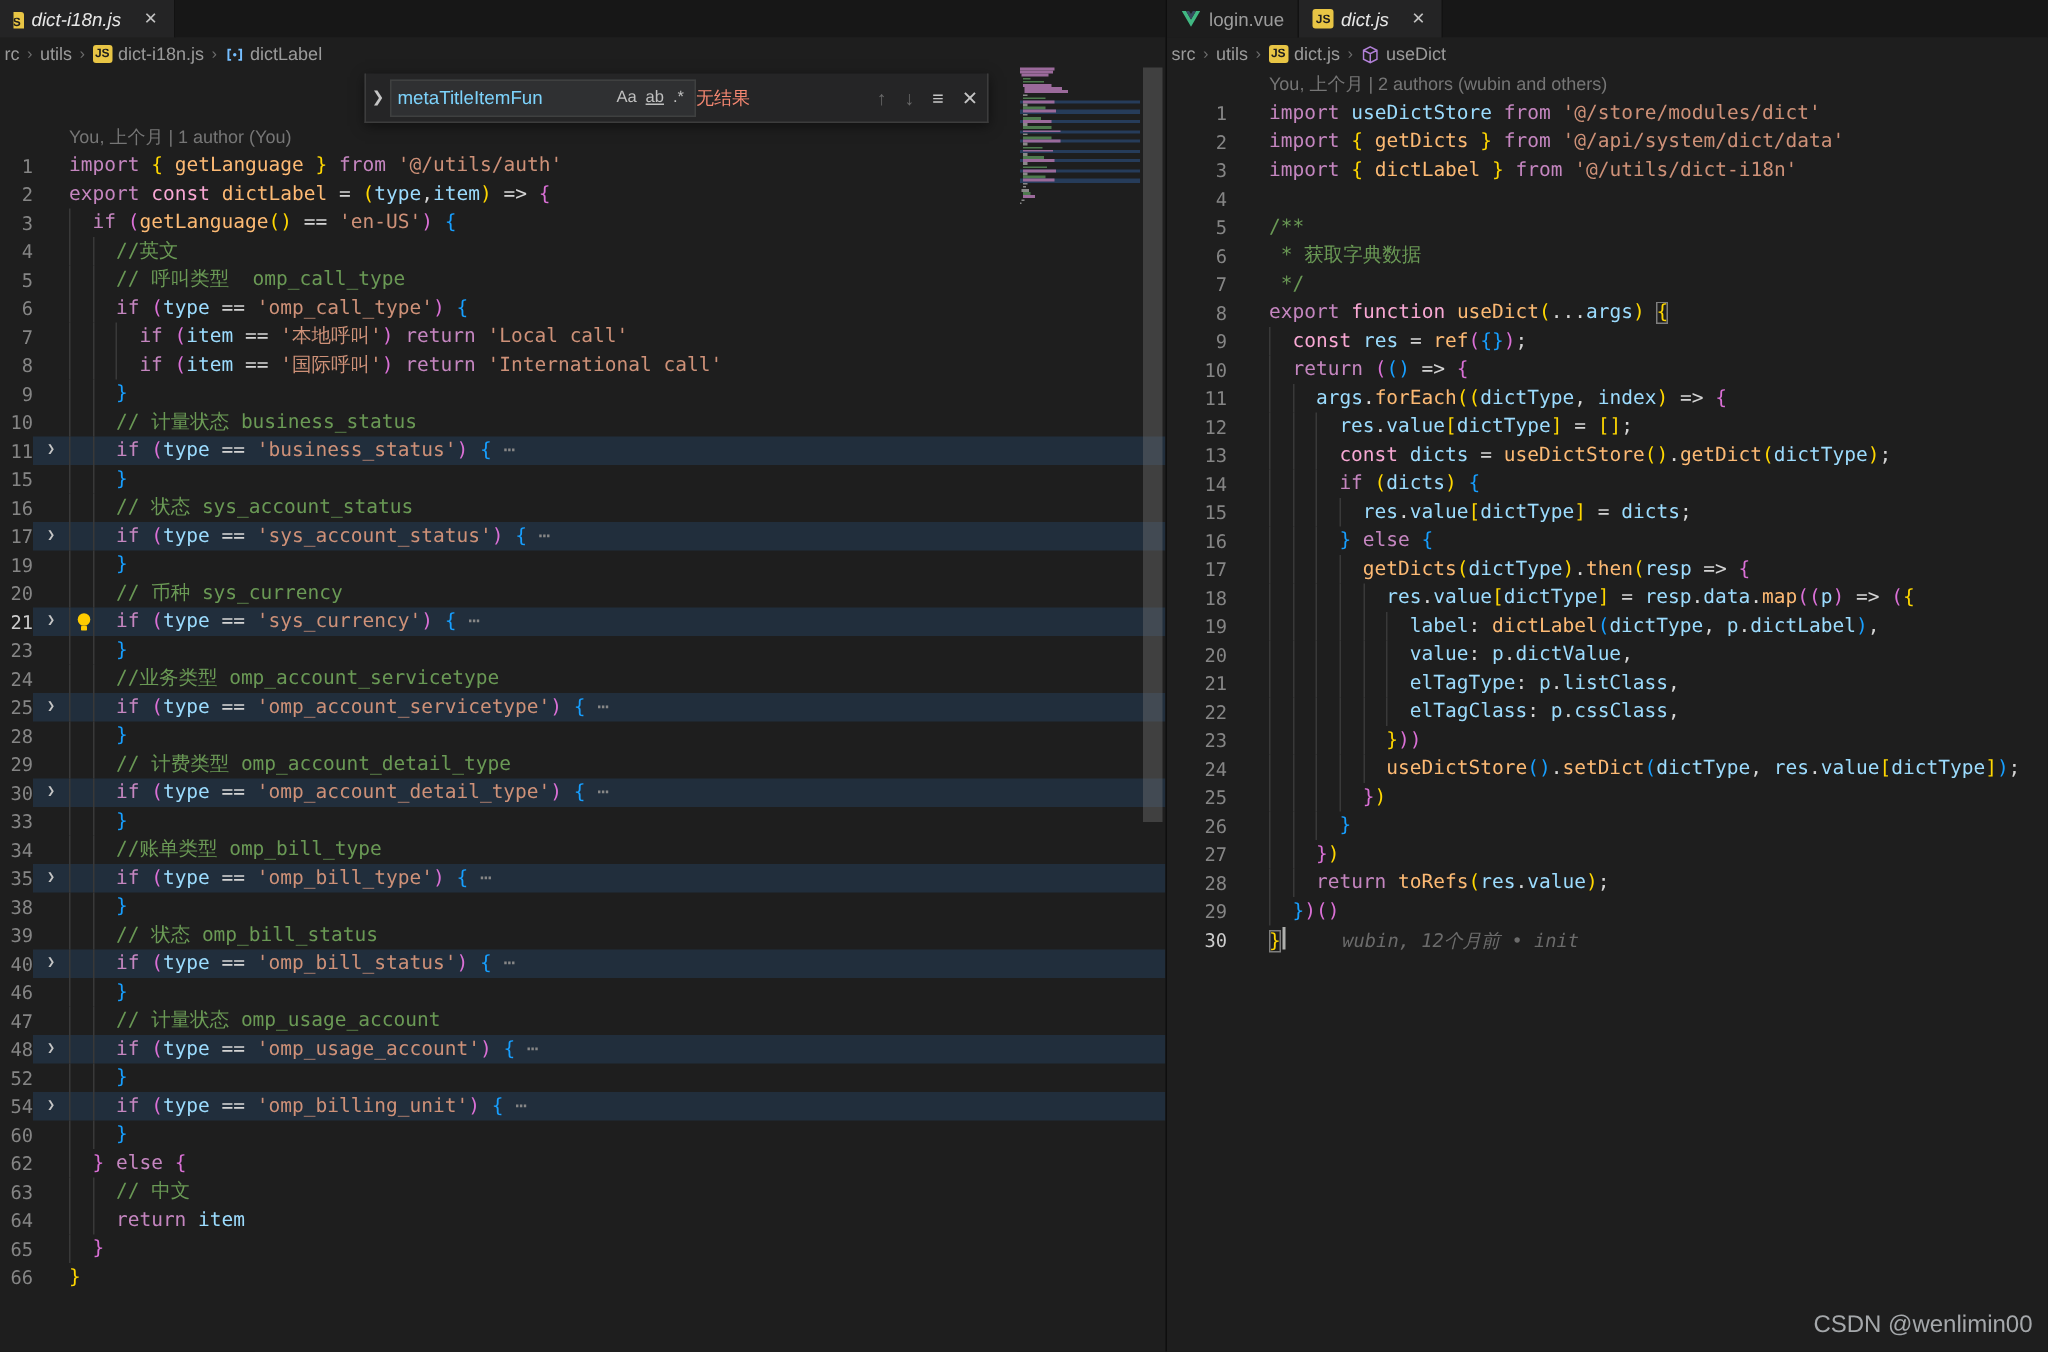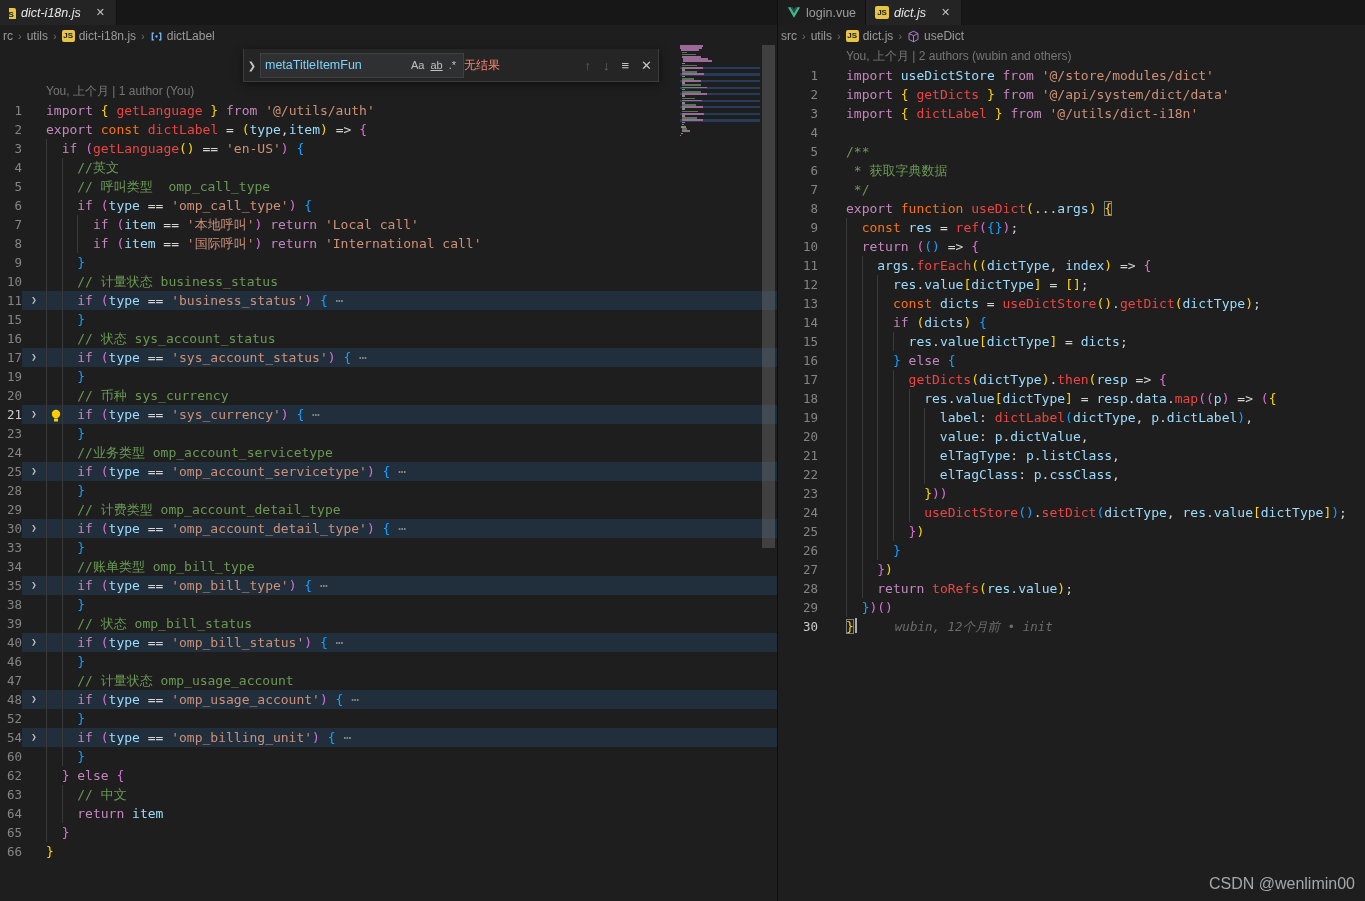--- a/index.html
+++ b/index.html
@@ -43,21 +43,21 @@
   #pane-right .ln { width:40px; }
   .row.cur .ln { color:#cccccc; }
   .rest { flex:1; display:flex; min-width:0; }
   .row.hl .rest { background:rgba(38,79,120,0.33); }
   .fold { flex:none; text-align:center; color:#c5c5c5; font-size:9px; }
   #pane-left  .fold { width:24px; }
   #pane-right .fold { width:28px; }
   .codecell { position:relative; white-space:pre; flex:1; }
   .g { display:inline-block; width:2ch; height:19px; border-left:1px solid #393939;
        vertical-align:top; }
-  .t-k{color:#C586C0} .t-d{color:#f97316} .t-f{color:#ef4444} .t-v{color:#9CDCFE}
+  .t-k{color:#C586C0} .t-d{color:#f9a8d4} .t-f{color:#fdba74} .t-v{color:#9CDCFE}
   .t-s{color:#CE9178} .t-c{color:#6A9955} .t-x{color:#D4D4D4}
   .t-b1{color:#FFD700} .t-b2{color:#DA70D6} .t-b3{color:#179FFF}
   .t-e{color:#878787}
   .t-m1{color:#FFD700; box-shadow:inset 0 0 0 1px #7e7e7e; }
   .cursor { display:inline-block; width:2px; height:15px; background:#aeafad;
             vertical-align:-2px; margin-left:1px; }
   .inlineblame { color:#6b6b6b; font-style:italic; margin-left:38px; font-size:12.5px; }
   .bulb { position:absolute; left:4px; top:3px; }
 
   

